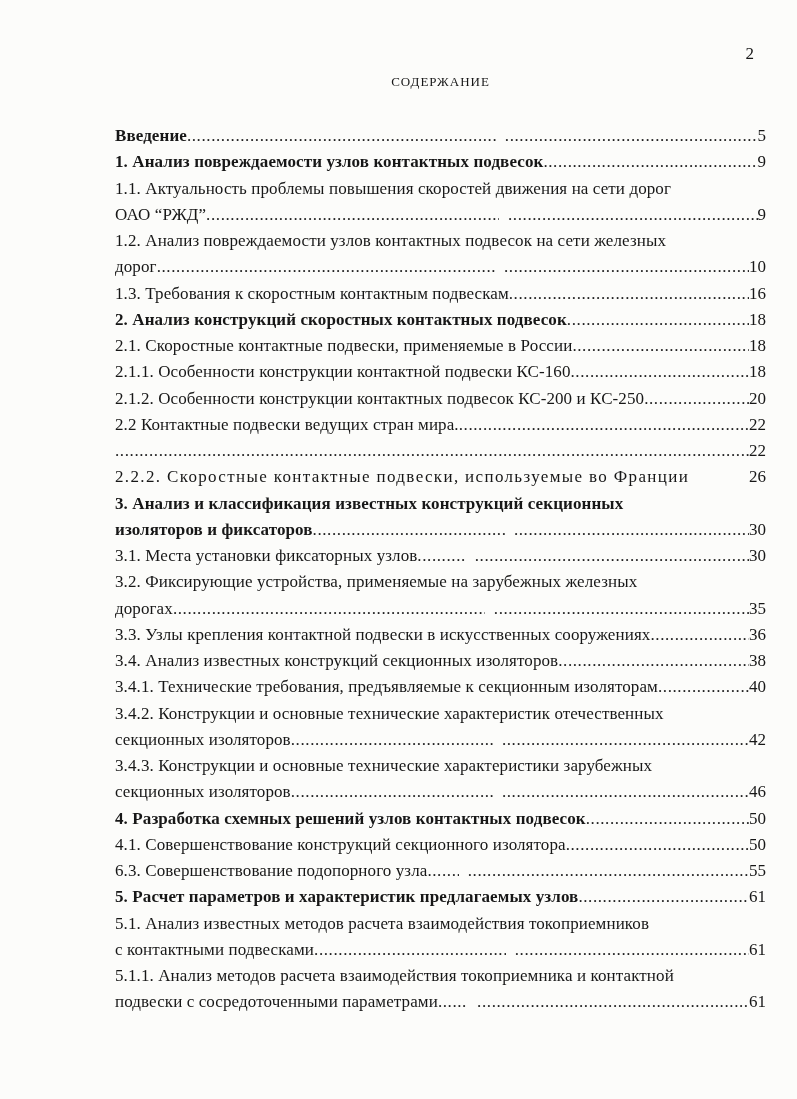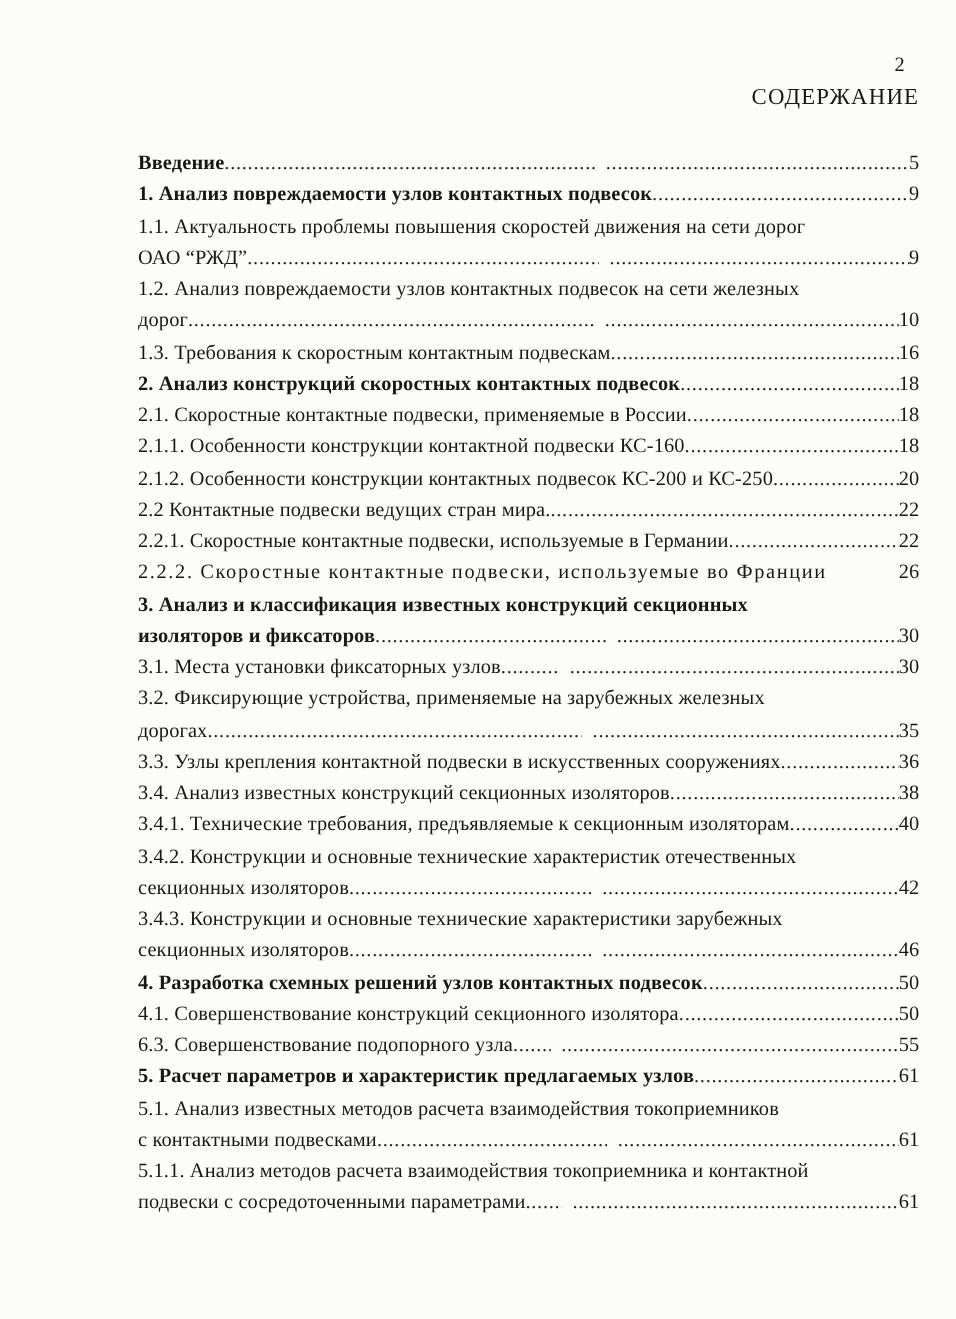--- a/index.html
+++ b/index.html
@@ -28,22 +28,22 @@
     line-height: 20px;
   }
   .content {
     position: absolute;
     left: 115px;
     top: 0;
     width: 651px;
   }
   .doc-title {
     margin-top: 70px;
-    text-align: right;
-    font-size: 19px;
+    text-align: center;
+    font-size: 13px;
     line-height: 24px;
     letter-spacing: 1px;
     font-weight: 400;
   }
   .toc {
     margin-top: 29px;
   }
   .toc-row {
     display: flex;
     align-items: stretch;
@@ -148,21 +148,20 @@
           <span class="toc-text">2.1.2. Особенности конструкции контактных подвесок КС-200 и КС-250</span>
           <span class="leader">............................................................................................................................................................................................................................</span>
           <span class="toc-page">20</span>
         </div>
         <div class="toc-row">
           <span class="toc-text">2.2 Контактные подвески ведущих стран мира.</span>
           <span class="leader">............................................................................................................................................................................................................................</span>
           <span class="toc-page">22</span>
         </div>
         <div class="toc-row">
-          <span class="toc-text">2.2.1. Скоростные контактные подвески, используемые в Германии</span>
           <span class="leader">............................................................................................................................................................................................................................</span>
           <span class="toc-page">22</span>
         </div>
         <div class="toc-row spread">
           <span class="toc-text">2.2.2. Скоростные контактные подвески, используемые во Франции</span>
           <span class="spacer"></span>
           <span class="toc-page">26</span>
         </div>
         <div class="toc-row bold">
           <span class="toc-text">3. Анализ и классификация известных конструкций секционных</span>

